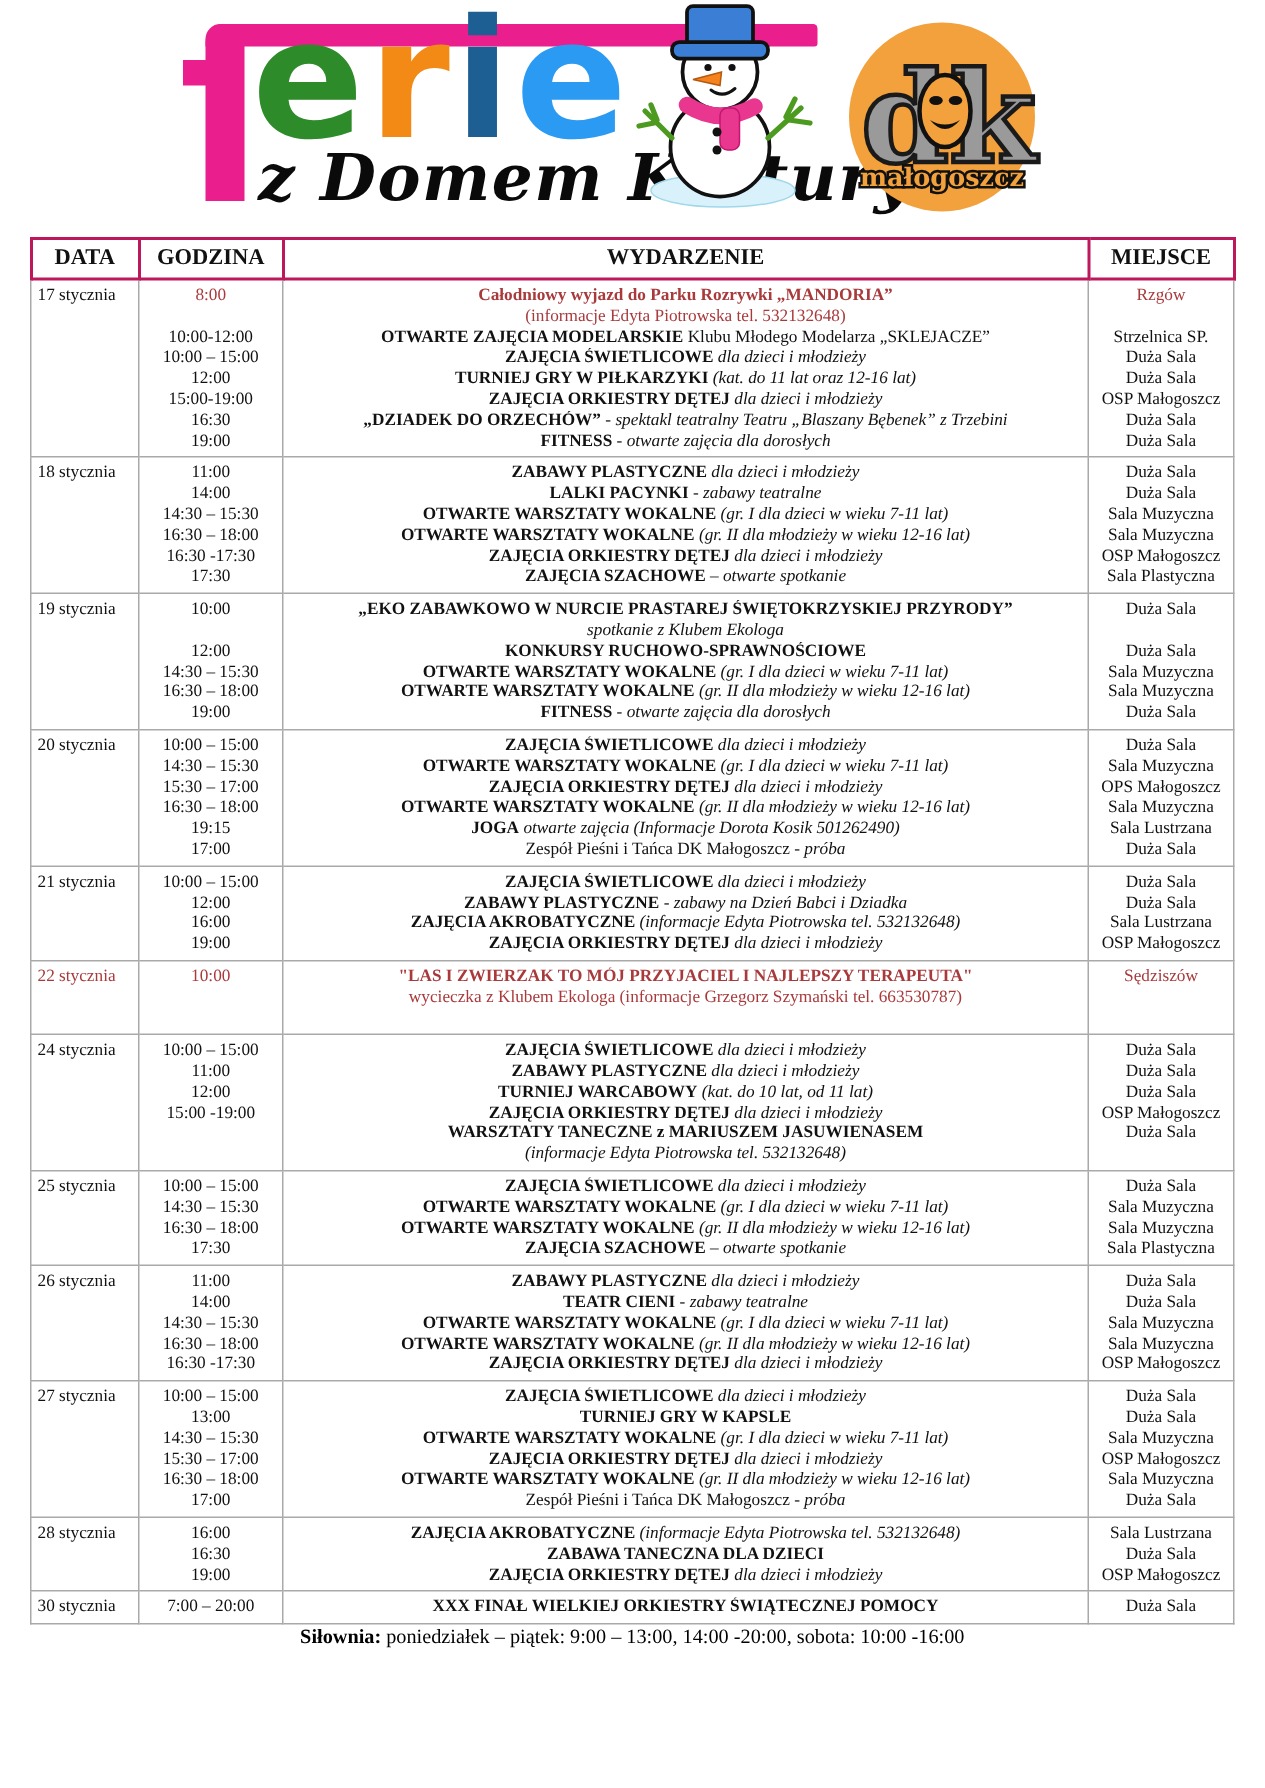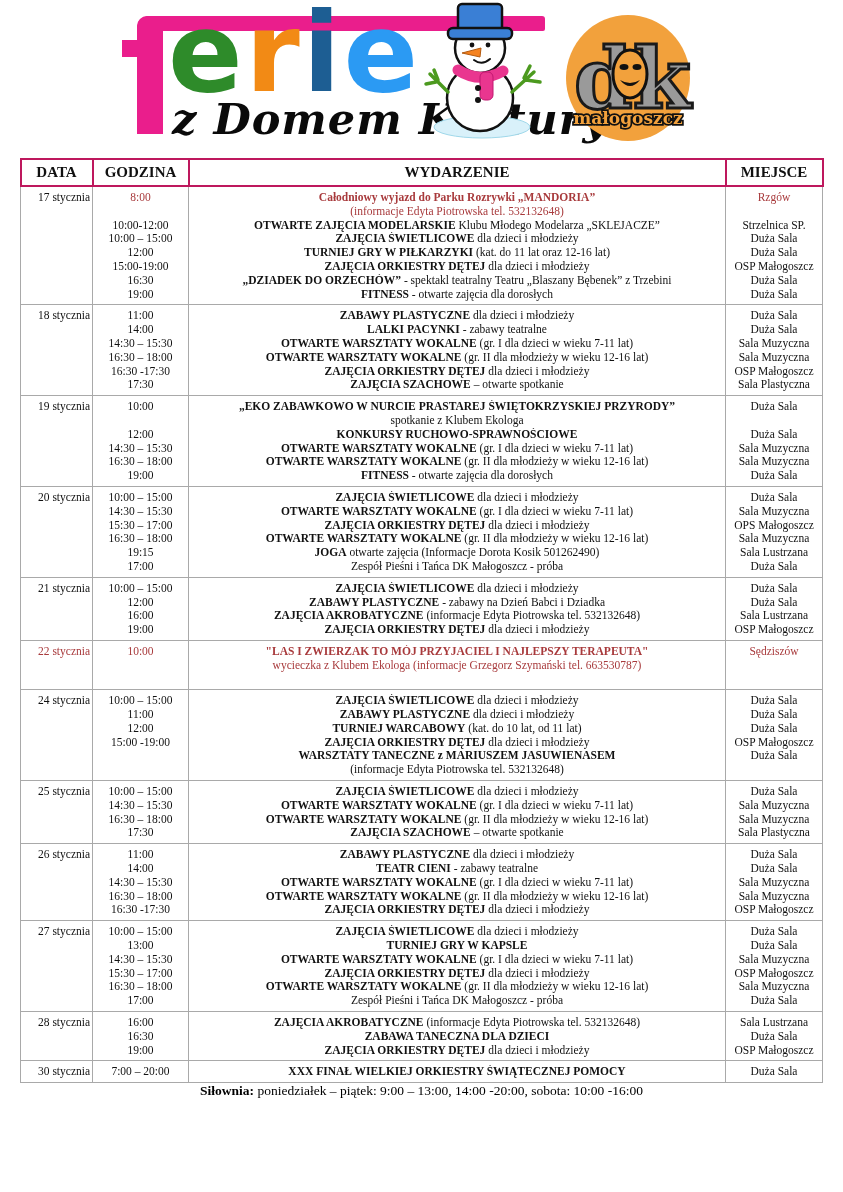--- a/index.html
+++ b/index.html
@@ -27,25 +27,25 @@
   table.schedule{
     width:802px;margin:6px auto 0;border-collapse:collapse;table-layout:fixed;
     font-size:11.5px;
   }
   .schedule th{
     border:2px solid #be185d;font-size:15px;font-weight:bold;padding:4px 2px;text-align:center;
   }
   .schedule td{
     border:1px solid #a9a9a9;vertical-align:top;padding:4px 2px 3px 2px;
   }
-  .schedule td.c-date{text-align:left;padding-left:17px;}
+  .schedule td.c-date{text-align:left;padding-left:4px;}
   .line{min-height:13.8px;line-height:13.8px;text-align:center;white-space:nowrap;overflow:hidden;}
   .c-date .line{text-align:left;}
   .b{font-weight:bold;}
-  .i{}
+  .i{font-style:italic;}
   .red{color:#a83a3c;}
   
   .footer-note{
     text-align:center;font-size:13.5px;color:#000;
   }
 </style>
 </head>
 <body>
 
 <div class="logo-wrap">

